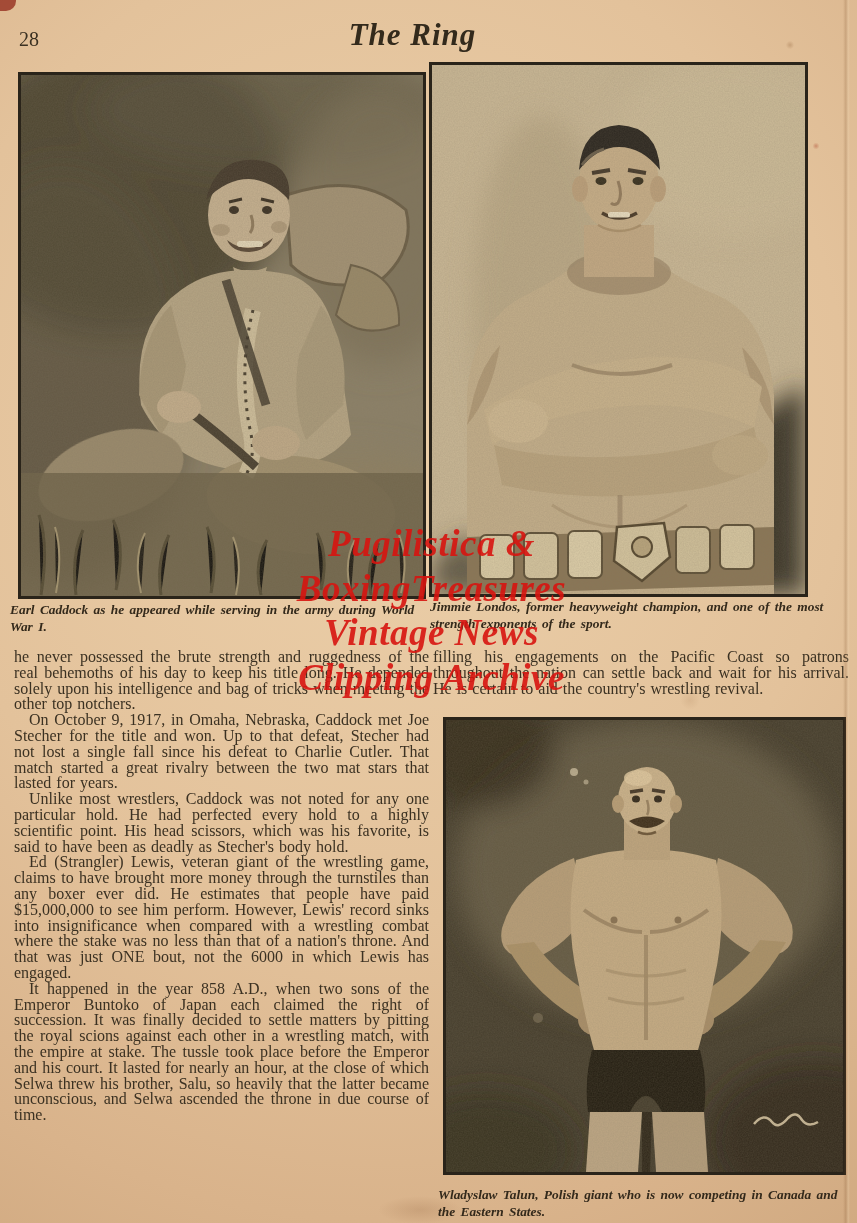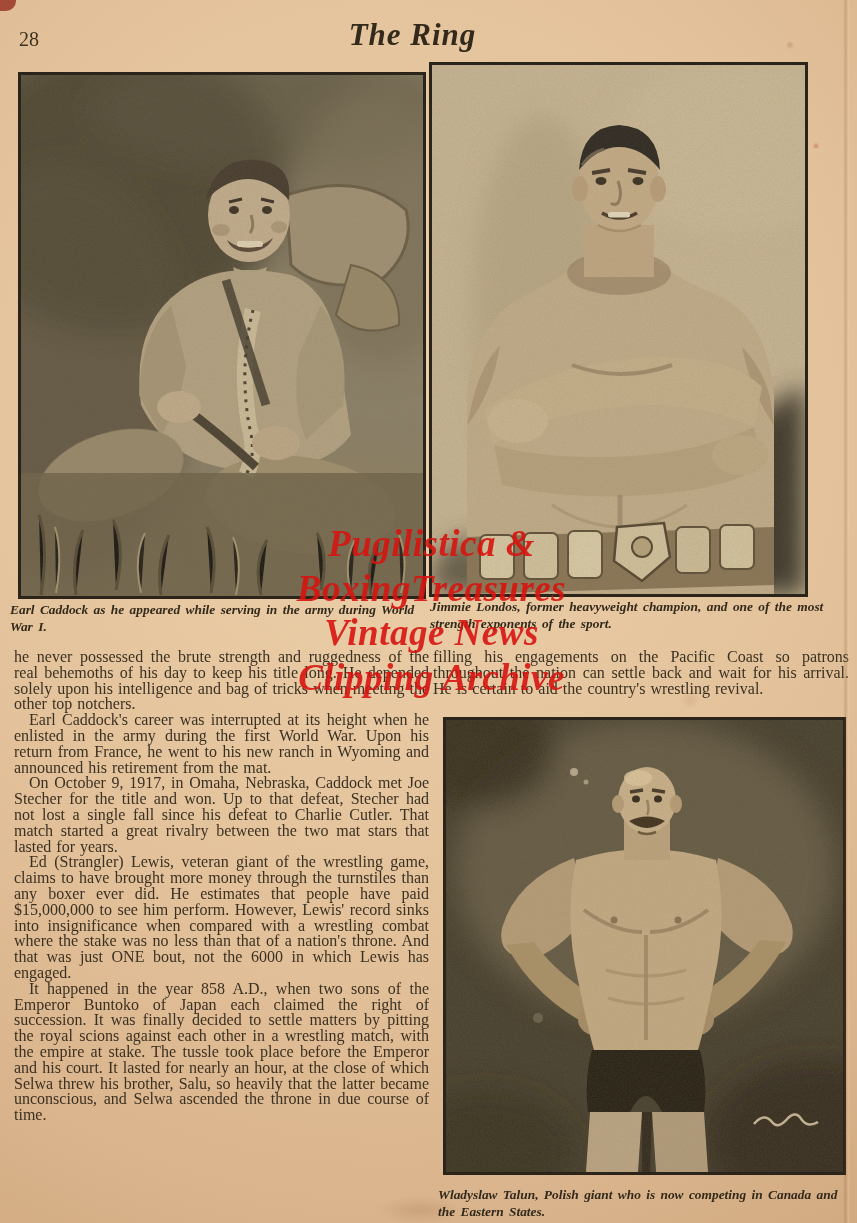--- a/index.html
+++ b/index.html
@@ -208,22 +208,22 @@
         <circle cx="210" cy="482" r="10" fill="#b8a47c" stroke="#55472f" stroke-width="2"></circle>
       </g>
       <rect width="373" height="529" filter="url(#grain2)"></rect>
     </svg>
   </figure>
   <figcaption class="caption caption-londos">Jimmie Londos, former heavyweight champion, and one of the most strength exponents of the sport.</figcaption>
 
   <div class="column column-left">
 
   <p class="para">he never possessed the brute strength and ruggedness of the real behemoths of his day to keep his title long. He depended solely upon his intelligence and bag of tricks when meeting the other top notchers.</p>
-      <p class="para">Earl Caddock's career was interrupted at its height when he enlisted in the army during the first World War. Upon his return from France, he went to his new ranch in Wyoming and announced his retirement from the mat.</p>
       <p class="para">On October 9, 1917, in Omaha, Nebraska, Caddock met Joe Stecher for the title and won. Up to that defeat, Stecher had not lost a single fall since his defeat to Charlie Cutler. That match started a great rivalry between the two mat stars that lasted for years.</p>
+      <p class="para">Unlike most wrestlers, Caddock was not noted for any one particular hold. He had perfected every hold to a highly scientific point. His head scissors, which was his favorite, is said to have been as deadly as Stecher's body hold.</p>
       <p class="para">Ed (Strangler) Lewis, veteran giant of the wrestling game, claims to have brought more money through the turnstiles than any boxer ever did. He estimates that people have paid $15,000,000 to see him perform. However, Lewis' record sinks into insignificance when compared with a wrestling combat where the stake was no less than that of a nation's throne. And that was just ONE bout, not the 6000 in which Lewis has engaged.</p>
       <p class="para">It happened in the year 858 A.D., when two sons of the Emperor Buntoko of Japan each claimed the right of succession. It was finally decided to settle matters by pitting the royal scions against each other in a wrestling match, with the empire at stake. The tussle took place before the Emperor and his court. It lasted for nearly an hour, at the close of which Selwa threw his brother, Salu, so heavily that the latter became unconscious, and Selwa ascended the throne in due course of time.</p>
     </div>
   <div class="column column-right">
 
   <p class="para">filling his engagements on the Pacific Coast so patrons throughout the nation can settle back and wait for his arrival. He is certain to aid the country's wrestling revival.</p>
     </div>
 
   <figure class="photo photo-talun">
     <svg viewBox="0 0 397 452" preserveAspectRatio="none">

